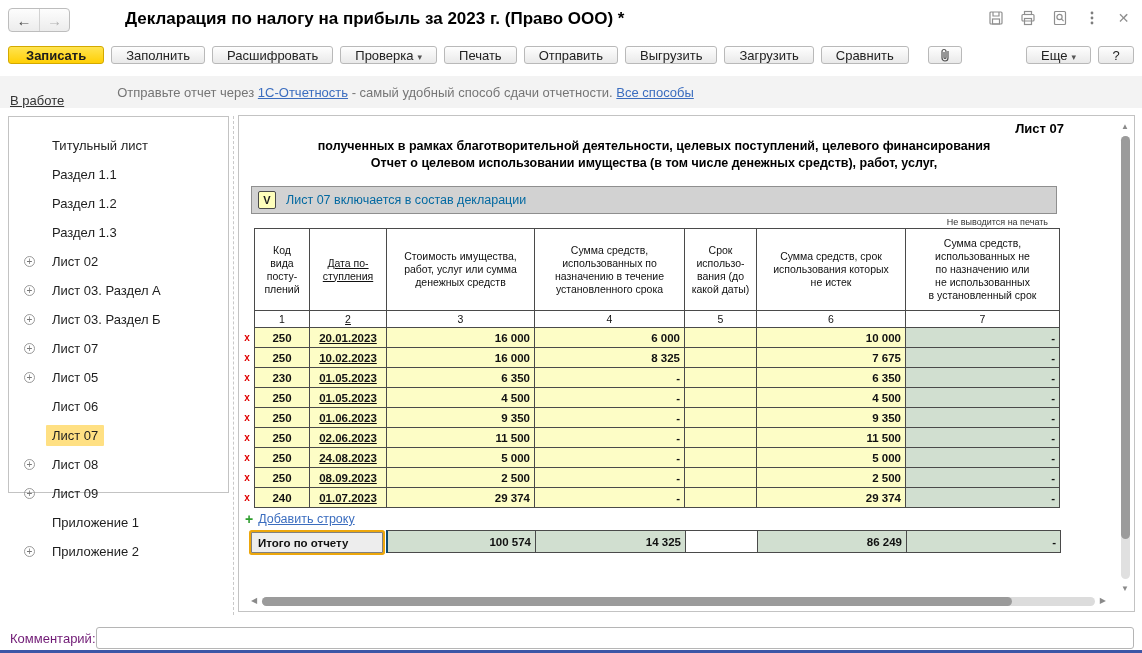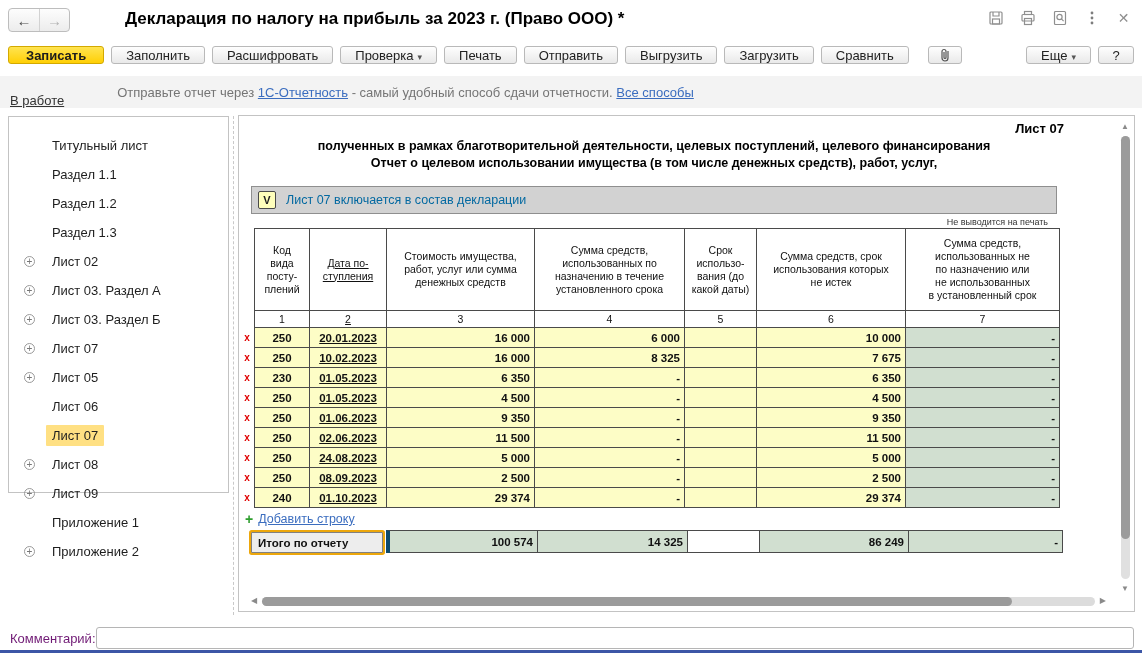--- a/index.html
+++ b/index.html
@@ -55,21 +55,21 @@
   .td.center{justify-content:center;padding:0;}
   .td.right{justify-content:flex-end;}
   .td.green{background:#d1dfd0;}
   .x-col{position:absolute;left:3px;top:212px;width:10px;}
   .xmark{height:20px;line-height:20px;color:#e00000;font-size:10px;font-weight:bold;text-align:center;cursor:pointer;}
   .add-row{position:absolute;top:395px;left:6px;display:flex;align-items:center;font-size:12.5px;}
   .plus{color:#2e9e2e;font-weight:bold;font-size:14px;margin-right:5px;}
   .add-link{color:#3b6dbf;text-decoration:underline;cursor:pointer;}
   .total-row{position:absolute;top:414px;left:12px;display:flex;align-items:flex-end;}
   .total-label-cell{width:132px;height:21px;background:#ededed;border:1px solid #808080;box-shadow:0 0 0 2px #eda70b;border-radius:1px;font-weight:bold;font-size:11.5px;color:#111;display:flex;align-items:center;padding-left:6px;box-sizing:border-box;margin-right:2px;margin-top:1px;}
-  .total-cells{display:flex;border-top:1px solid #4a4a4a;border-left:4px solid #0c4a6e;margin-left:1px;}
+  .total-cells{display:flex;border-top:1px solid #4a4a4a;border-left:2px solid #0c4a6e;margin-left:1px;}
   .total-cells .tcell{height:22px;font-size:11.5px;font-weight:bold;color:#111;display:flex;align-items:center;justify-content:flex-end;padding:0 4px;background:#d1dfd0;}
   .total-cells .tcell.white{background:#fff;}
   
   .hscroll{position:absolute;bottom:5px;left:12px;right:28px;height:10px;display:flex;align-items:center;}
   .harrow{font-size:8px;color:#8a8a8a;line-height:10px;cursor:pointer;}
   .htrack{flex:1;height:9px;background:#dcdcdc;border-radius:5px;margin:0 5px;position:relative;}
   .hthumb{position:absolute;left:0;top:0;height:9px;width:90%;background:#9b9b9b;border-radius:5px;cursor:pointer;}
   .vscroll{position:absolute;right:2px;top:6px;width:12px;bottom:18px;}
   .varrow{position:absolute;left:1px;font-size:8px;color:#8a8a8a;cursor:pointer;}
   .varrow.up{top:0;}
@@ -338,21 +338,21 @@
         <div class="tcell td c0 center">250</div>
         <div class="tcell td c1 center">08.09.2023</div>
         <div class="tcell td c2 right">2 500</div>
         <div class="tcell td c3 right">-</div>
         <div class="tcell td c4 center"></div>
         <div class="tcell td c5 right">2 500</div>
         <div class="tcell td c6 right green">-</div>
       </div>
       <div class="trow">
         <div class="tcell td c0 center">240</div>
-        <div class="tcell td c1 center">01.10.2023</div>
+        <div class="tcell td c1 center">01.07.2023</div>
         <div class="tcell td c2 right">29 374</div>
         <div class="tcell td c3 right">-</div>
         <div class="tcell td c4 center"></div>
         <div class="tcell td c5 right">29 374</div>
         <div class="tcell td c6 right green">-</div>
       </div>
     </div>
 
   <div class="add-row">
     <span class="plus">+</span>

